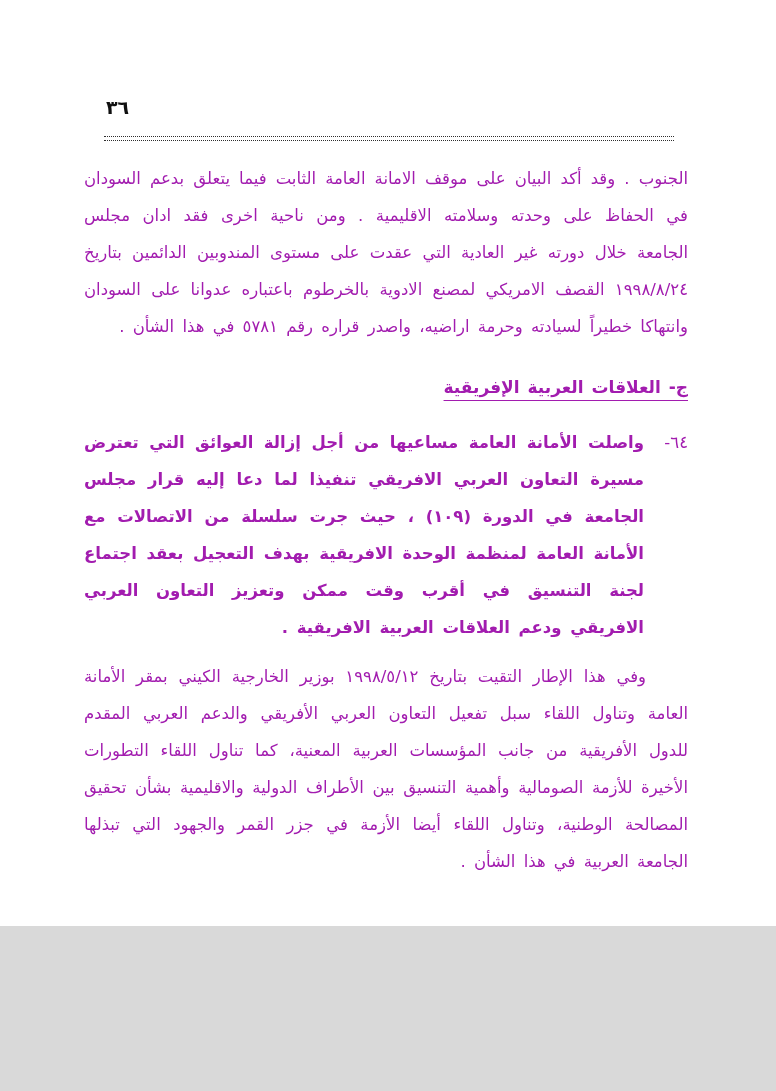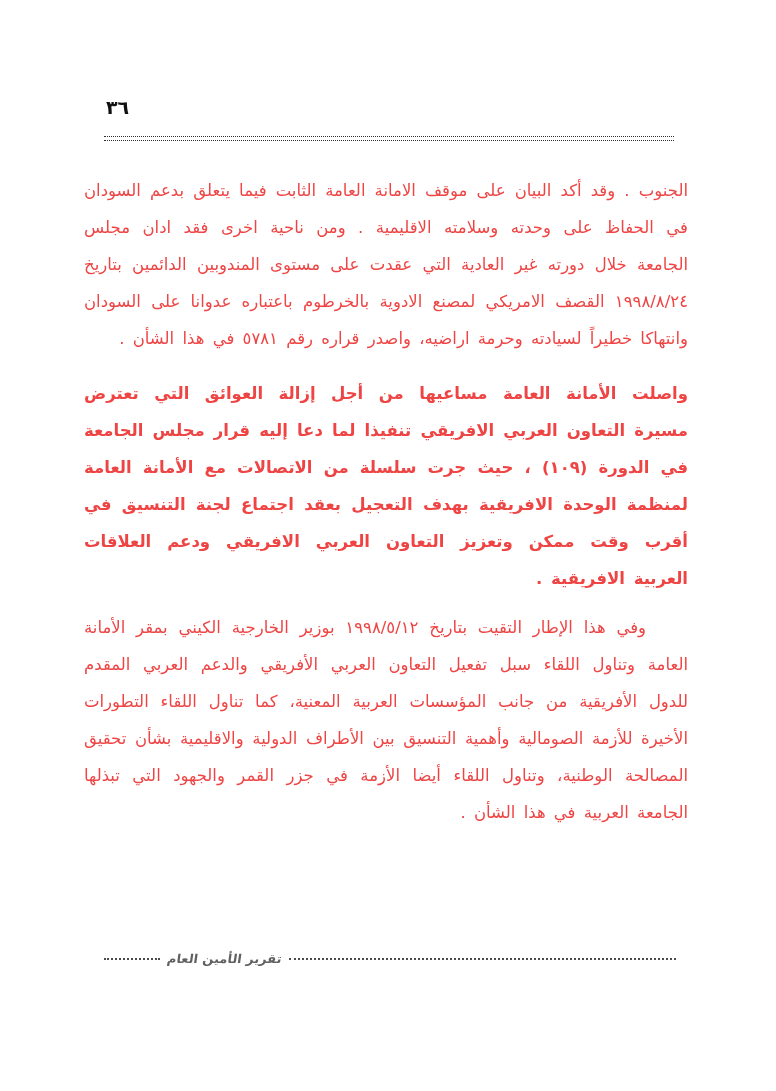--- a/index.html
+++ b/index.html
@@ -1,21 +1,21 @@
 <!DOCTYPE html>
 <html lang="ar" dir="rtl"><head>
 <meta charset="utf-8">
 <style>
   * { margin:0; padding:0; box-sizing:border-box; }
   html,body { background:#d9d9d9; }
   body { font-family:"DejaVu Sans", sans-serif; }
 
   .page {
     position:relative;
-    width:776px; height:1091px;
+    width:776px; height:926px;
     margin:0 auto;
     background:#ffffff;
     overflow:hidden;
     direction:rtl;
     color:#151515;
   }
 
   .page-number {
     position:absolute;
     top:96px; left:106px;
@@ -28,25 +28,25 @@
   .header-rule {
     position:absolute;
     top:136px; left:104px; right:102px;
     height:5px;
     border-top:1.5px dotted #2e2e2e;
     border-bottom:1.5px dotted #2e2e2e;
   }
 
   .content {
     position:absolute;
-    top:172px; right:88px; left:84px;
+    top:160px; right:88px; left:84px;
     font-size:16.5px;
     line-height:37px;
     text-align:justify;
-    color:#ef4444;
+    color:#a21caf;
   }
 
   .para { word-spacing:3px; }
 
   .heading {
     display:inline-block;
     margin-top:24px;
     font-size:17px;
     font-weight:bold;
     text-decoration:underline;
@@ -98,22 +98,24 @@
 <div class="page">
 
   <div class="page-number">٣٦</div>
 
   <div class="header-rule"></div>
 
   <div class="content">
 
     <p class="para">الجنوب . وقد أكد البيان على موقف الامانة العامة الثابت فيما يتعلق بدعم السودان في الحفاظ على وحدته وسلامته الاقليمية . ومن ناحية اخرى فقد ادان مجلس الجامعة خلال دورته غير العادية التي عقدت على مستوى المندوبين الدائمين بتاريخ ١٩٩٨/٨/٢٤ القصف الامريكي لمصنع الادوية بالخرطوم باعتباره عدوانا على السودان وانتهاكا خطيراً لسيادته وحرمة اراضيه، واصدر قراره رقم ٥٧٨١ في هذا الشأن .</p>
 
+    <h3 class="heading">ج- العلاقات العربية الإفريقية</h3>
 
     <div class="numbered">
+      <span class="num">٦٤-</span>
       <p class="para">واصلت الأمانة العامة مساعيها من أجل إزالة العوائق التي تعترض مسيرة التعاون العربي الافريقي تنفيذا لما دعا إليه قرار مجلس الجامعة في الدورة (١٠٩) ، حيث جرت سلسلة من الاتصالات مع الأمانة العامة لمنظمة الوحدة الافريقية بهدف التعجيل بعقد اجتماع لجنة التنسيق في أقرب وقت ممكن وتعزيز التعاون العربي الافريقي ودعم العلاقات العربية الافريقية .</p>
     </div>
 
     <p class="para indent">وفي هذا الإطار التقيت بتاريخ ١٩٩٨/٥/١٢ بوزير الخارجية الكيني بمقر الأمانة العامة وتناول اللقاء سبل تفعيل التعاون العربي الأفريقي والدعم العربي المقدم للدول الأفريقية من جانب المؤسسات العربية المعنية، كما تناول اللقاء التطورات الأخيرة للأزمة الصومالية وأهمية التنسيق بين الأطراف الدولية والاقليمية بشأن تحقيق المصالحة الوطنية، وتناول اللقاء أيضا الأزمة في جزر القمر والجهود التي تبذلها الجامعة العربية في هذا الشأن .</p>
 
   </div>
 
   <div class="footer">
     <span class="dots short"></span>
     <span class="footer-note">تقرير الأمين العام</span>

